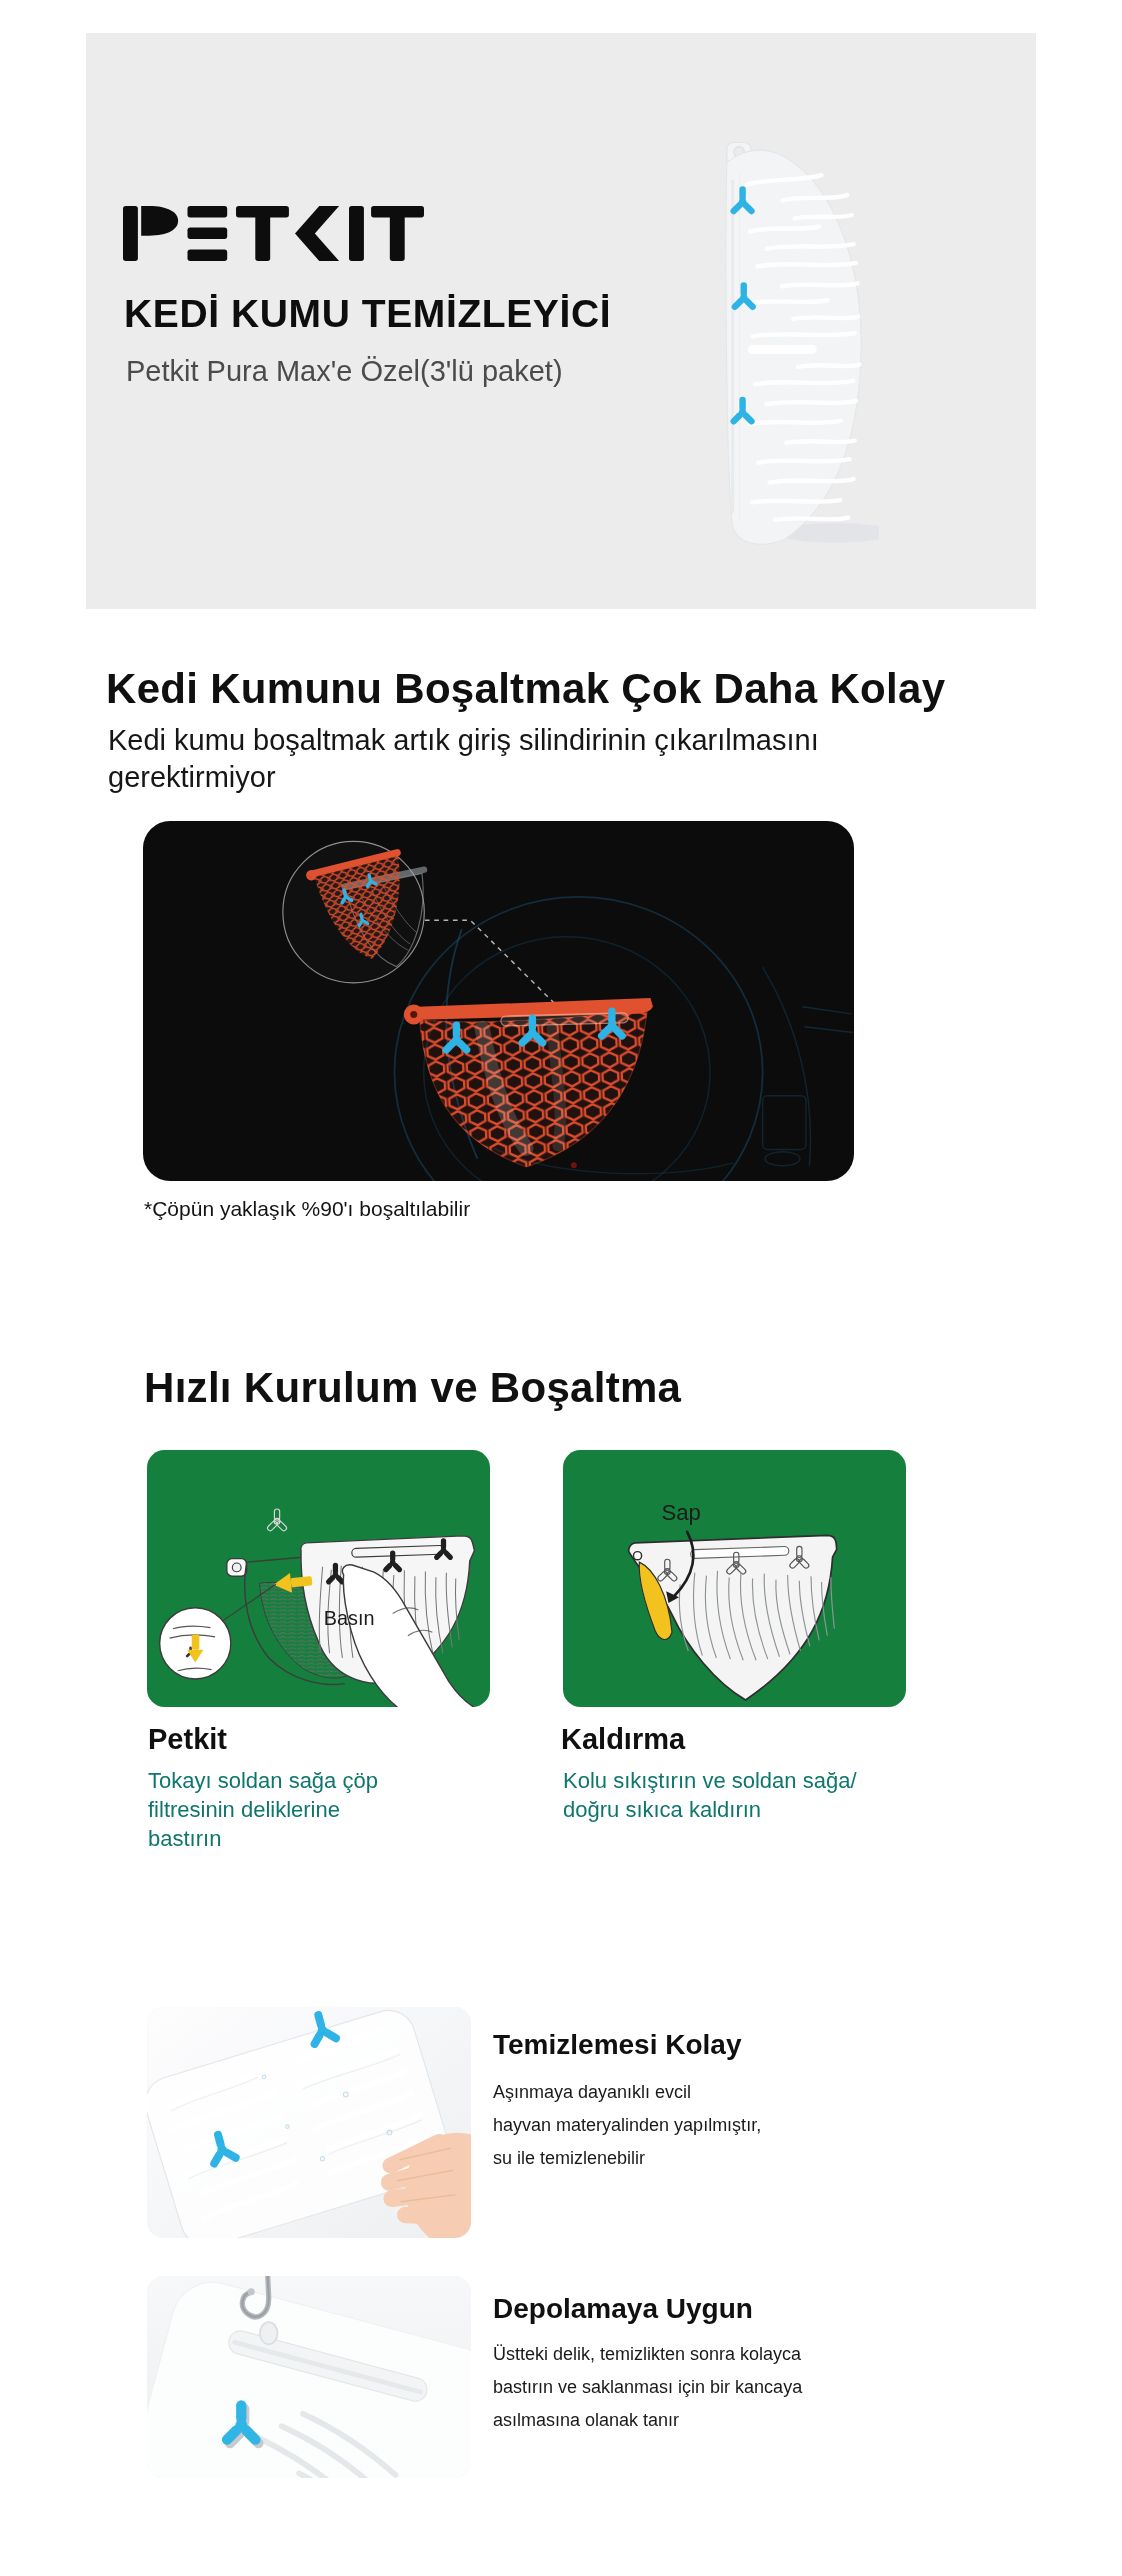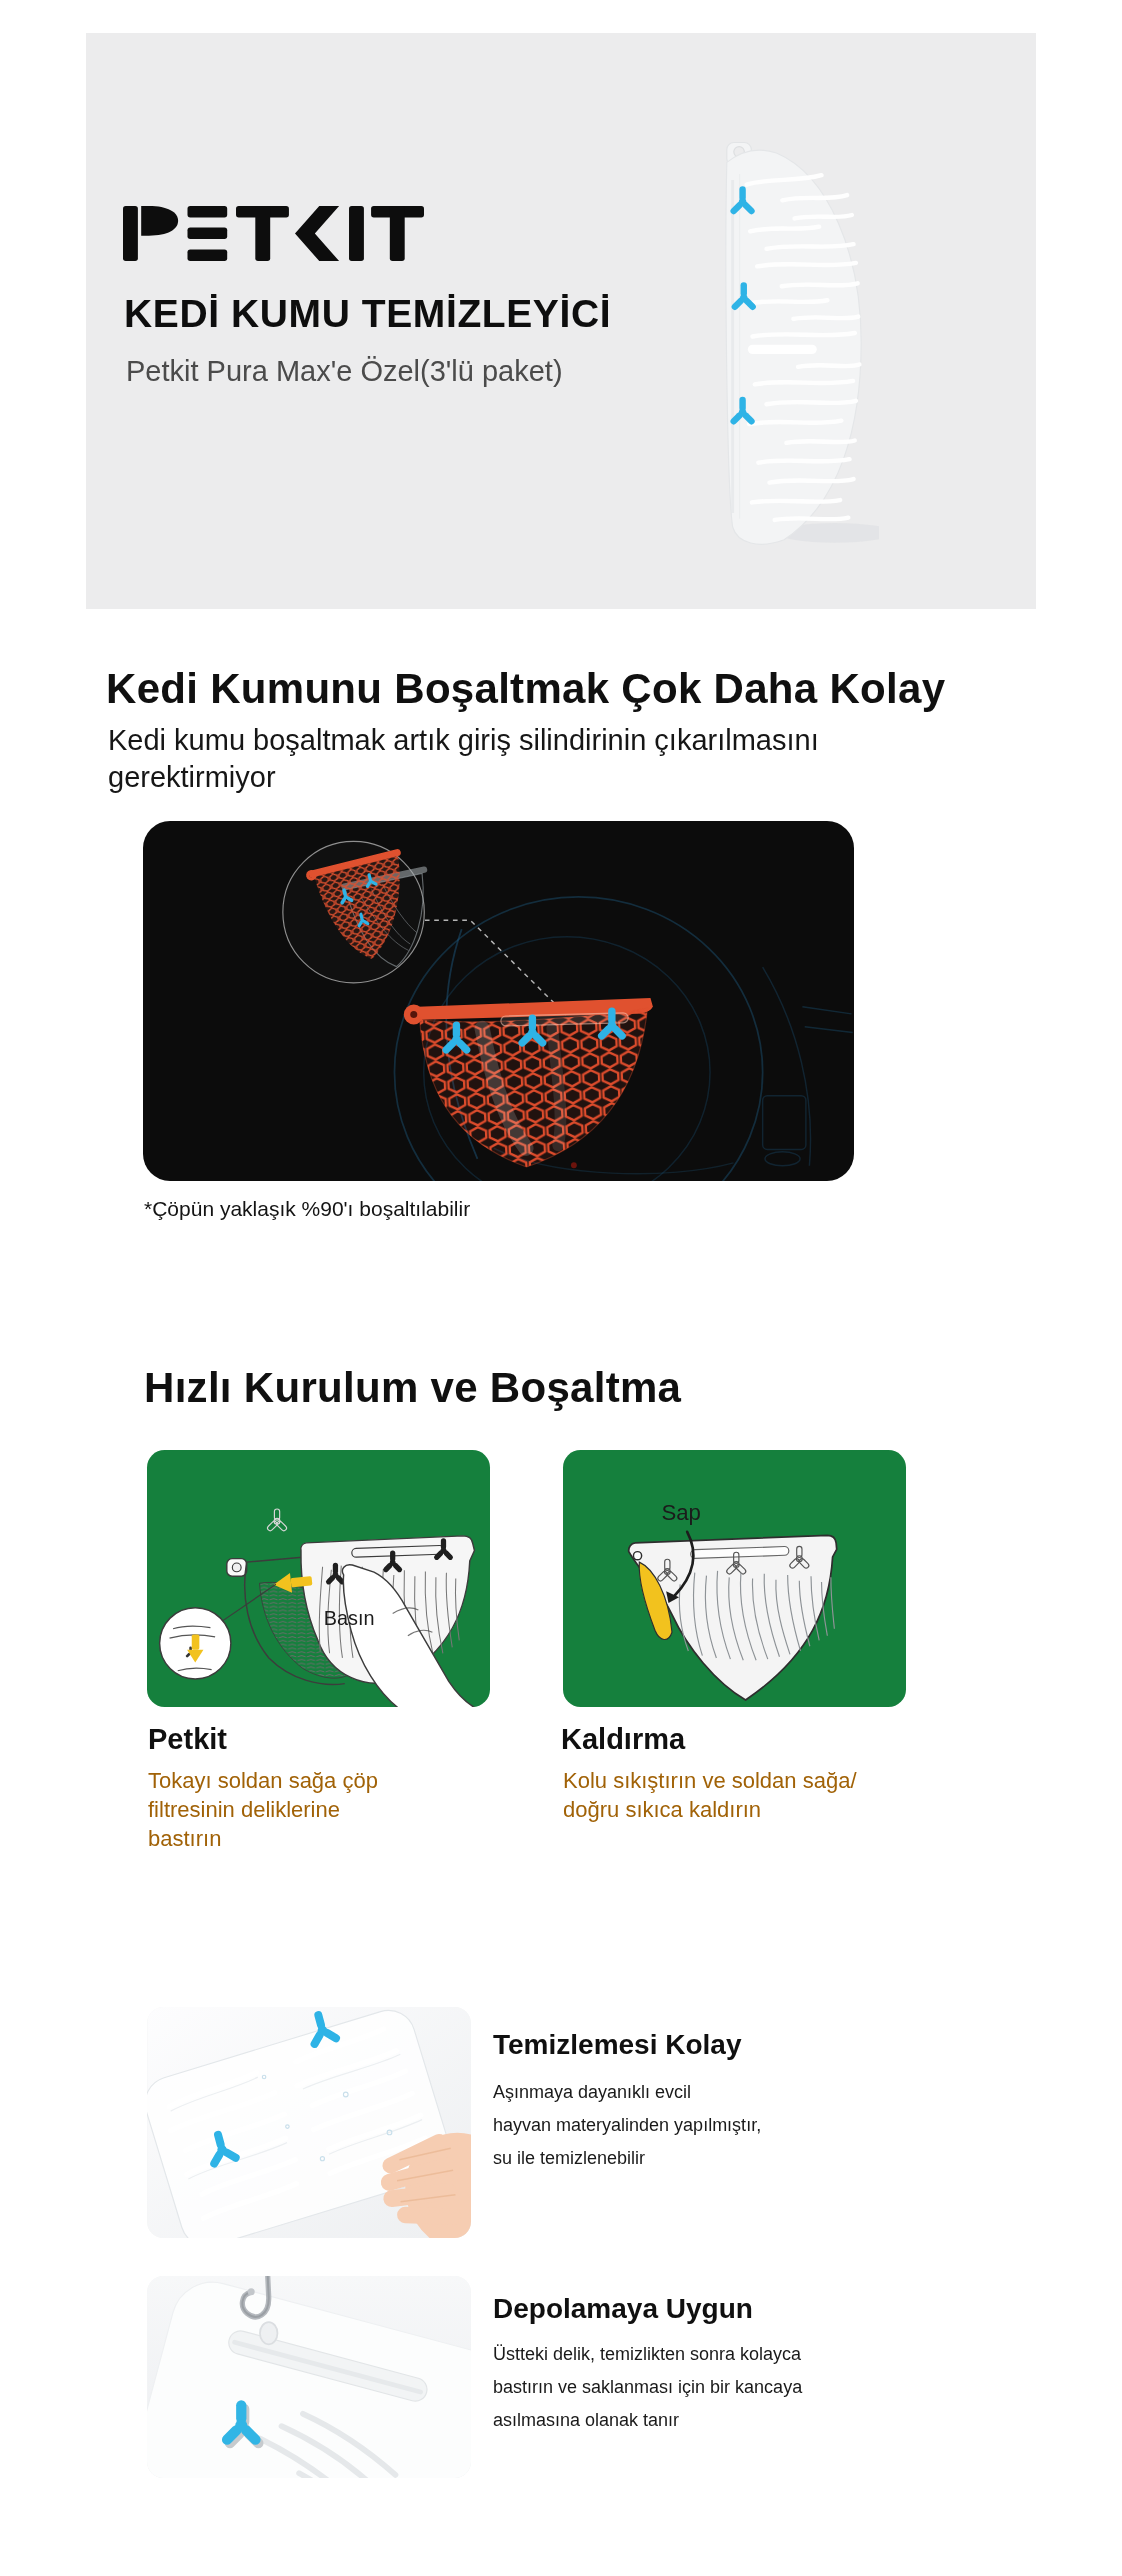--- a/index.html
+++ b/index.html
@@ -9,21 +9,21 @@
   .hero{background:#ECECED;}
   .h1{font-size:39px;font-weight:800;letter-spacing:0.6px;color:#0e0e0e;white-space:nowrap;}
   .hsub{font-size:29px;font-weight:400;color:#4b4b4b;white-space:nowrap;}
   .h2{font-size:42px;font-weight:800;letter-spacing:0.3px;color:#101010;white-space:nowrap;}
   .lead{font-size:29px;font-weight:500;color:#161616;line-height:37px;white-space:nowrap;}
   .caption{font-size:21px;font-weight:400;color:#141414;white-space:nowrap;}
   .card{background:#15803d;border-radius:17.5px;overflow:hidden;}
   .photo{border-radius:16.4px;overflow:hidden;background:#f4f5f6;}
   .h3{font-size:29px;font-weight:700;color:#101010;white-space:nowrap;}
   .h3s{font-size:28px;font-weight:700;color:#101010;white-space:nowrap;}
-  .body38{font-size:22px;font-weight:400;color:#a16207;line-height:29px;white-space:nowrap;}
+  .body38{font-size:22px;font-weight:400;color:#0f766e;line-height:29px;white-space:nowrap;}
   .body45{font-size:18px;font-weight:400;color:#1a1a1a;line-height:33px;white-space:nowrap;}
   .panel{background:#0C0C0C;border-radius:27px;overflow:hidden;}
   svg text{font-family:"Liberation Sans", sans-serif;}
 </style>
 </head>
 <body>
 
 <div class="page">
 
   <div class="abs hero" style="left:86px;top:33px;width:950px;height:576px;"></div>

